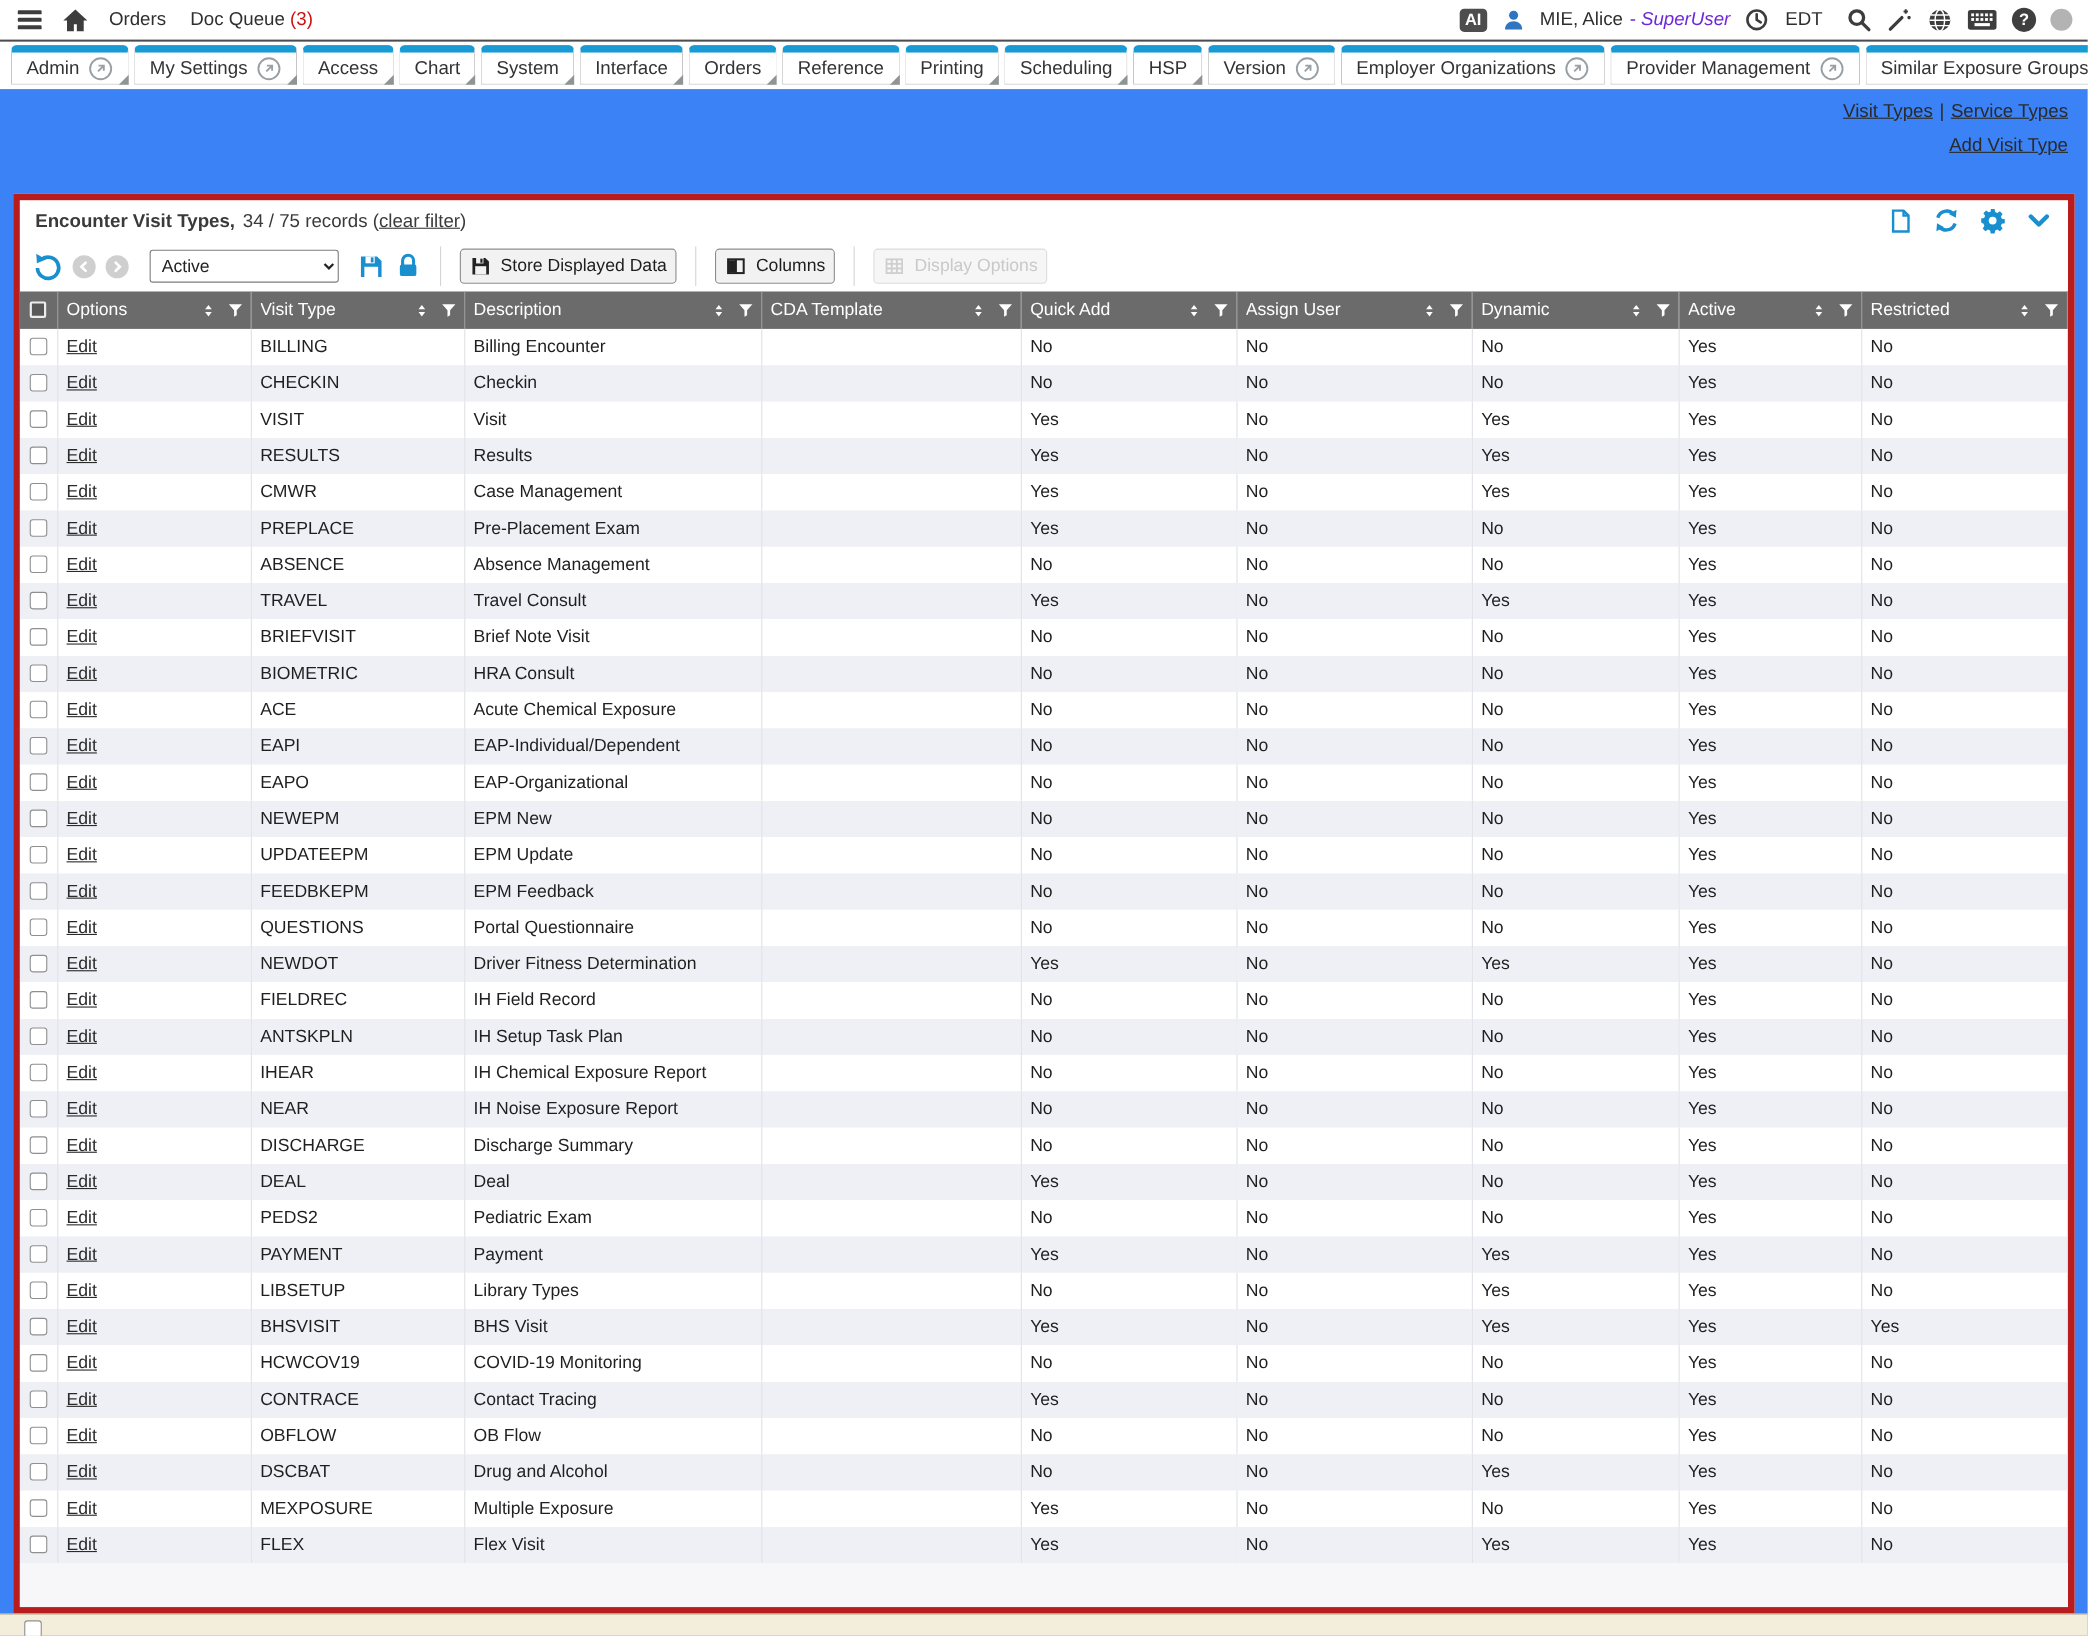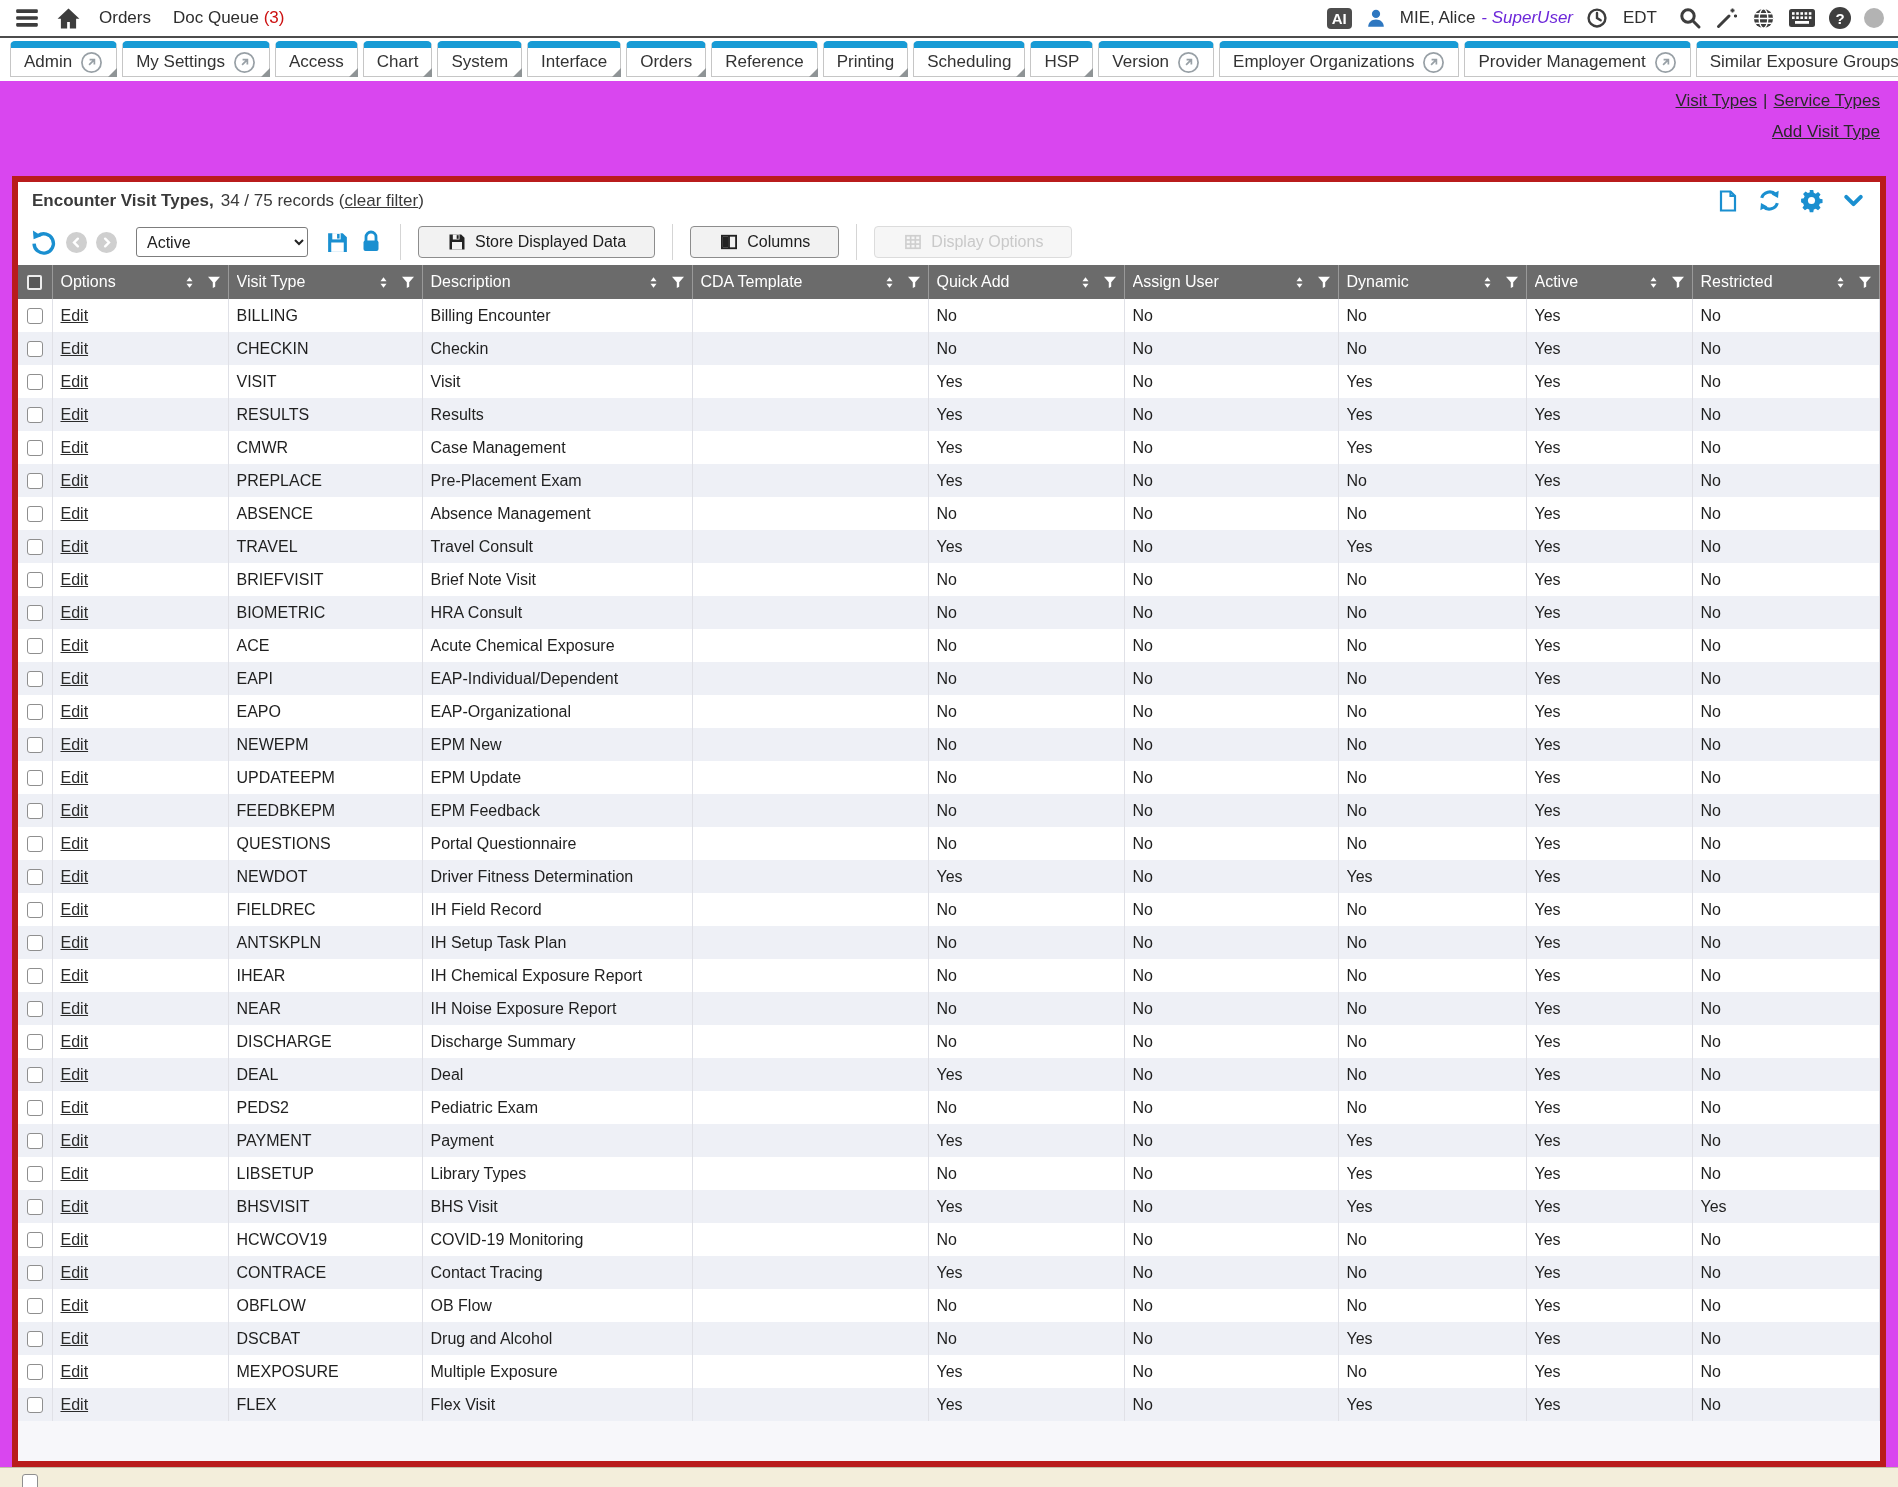--- a/index.html
+++ b/index.html
@@ -47,21 +47,21 @@
     border-radius:5px 5px 0 0; background:#fff;
     font-size:17px; color:#333; cursor:pointer;
   }
   .tab .ext-icon { display:inline-flex; }
   .tab .fold {
     position:absolute; right:-1px; bottom:-1px; width:0; height:0;
     border-left:9px solid transparent; border-bottom:9px solid #8f9496;
   }
 
   
-  .page { position:absolute; top:81px; left:0; right:0; bottom:0; background:#d946ef; }
+  .page { position:absolute; top:81px; left:0; right:0; bottom:0; background:#3b82f6; }
   .quick-links { position:absolute; top:10px; right:18px; text-align:right; font-size:17px; }
   .quick-links .row2 { margin-top:11px; }
   .qlink { color:#2a2a2a; text-decoration:underline; cursor:pointer; }
   .qsep { color:#2a2a2a; margin:0 6px; }
 
   
   .panel {
     position:absolute; top:95px; left:12px; right:12px; bottom:20px;
     background:#fff; border:6px solid #b91c1c; overflow:hidden;
   }
@@ -78,21 +78,21 @@
     width:21px; height:21px; border-radius:50%; background:#cfcfcf;
     display:inline-flex; align-items:center; justify-content:center;
   }
   .status-select {
     width:172px; height:30px; font-size:16px; font-family:"Liberation Sans",sans-serif;
     border:1px solid #7d7d7d; border-radius:3px; background:#fff; color:#222; padding:0 6px;
     margin:0 8px 0 10px;
   }
   .vsep { width:1px; height:36px; background:#d5d5d5; margin:0 8px; }
   .tb-btn {
-    display:inline-flex; align-items:center; gap:8px; height:32px; padding:0 28px;
+    display:inline-flex; align-items:center; gap:8px; height:32px; padding:0 8px;
     background:#f2f2f2; border:1px solid #8d8d8d; border-radius:4px;
     font-size:16px; color:#1d1d1d; cursor:pointer;
   }
   .tb-btn.disabled {
     background:#f6f6f6; border-color:#dcdcdc; color:#c9c9c9; cursor:default;
   }
 
   
   table.grid { border-collapse:collapse; table-layout:fixed; width:100%; }
   .grid th {

